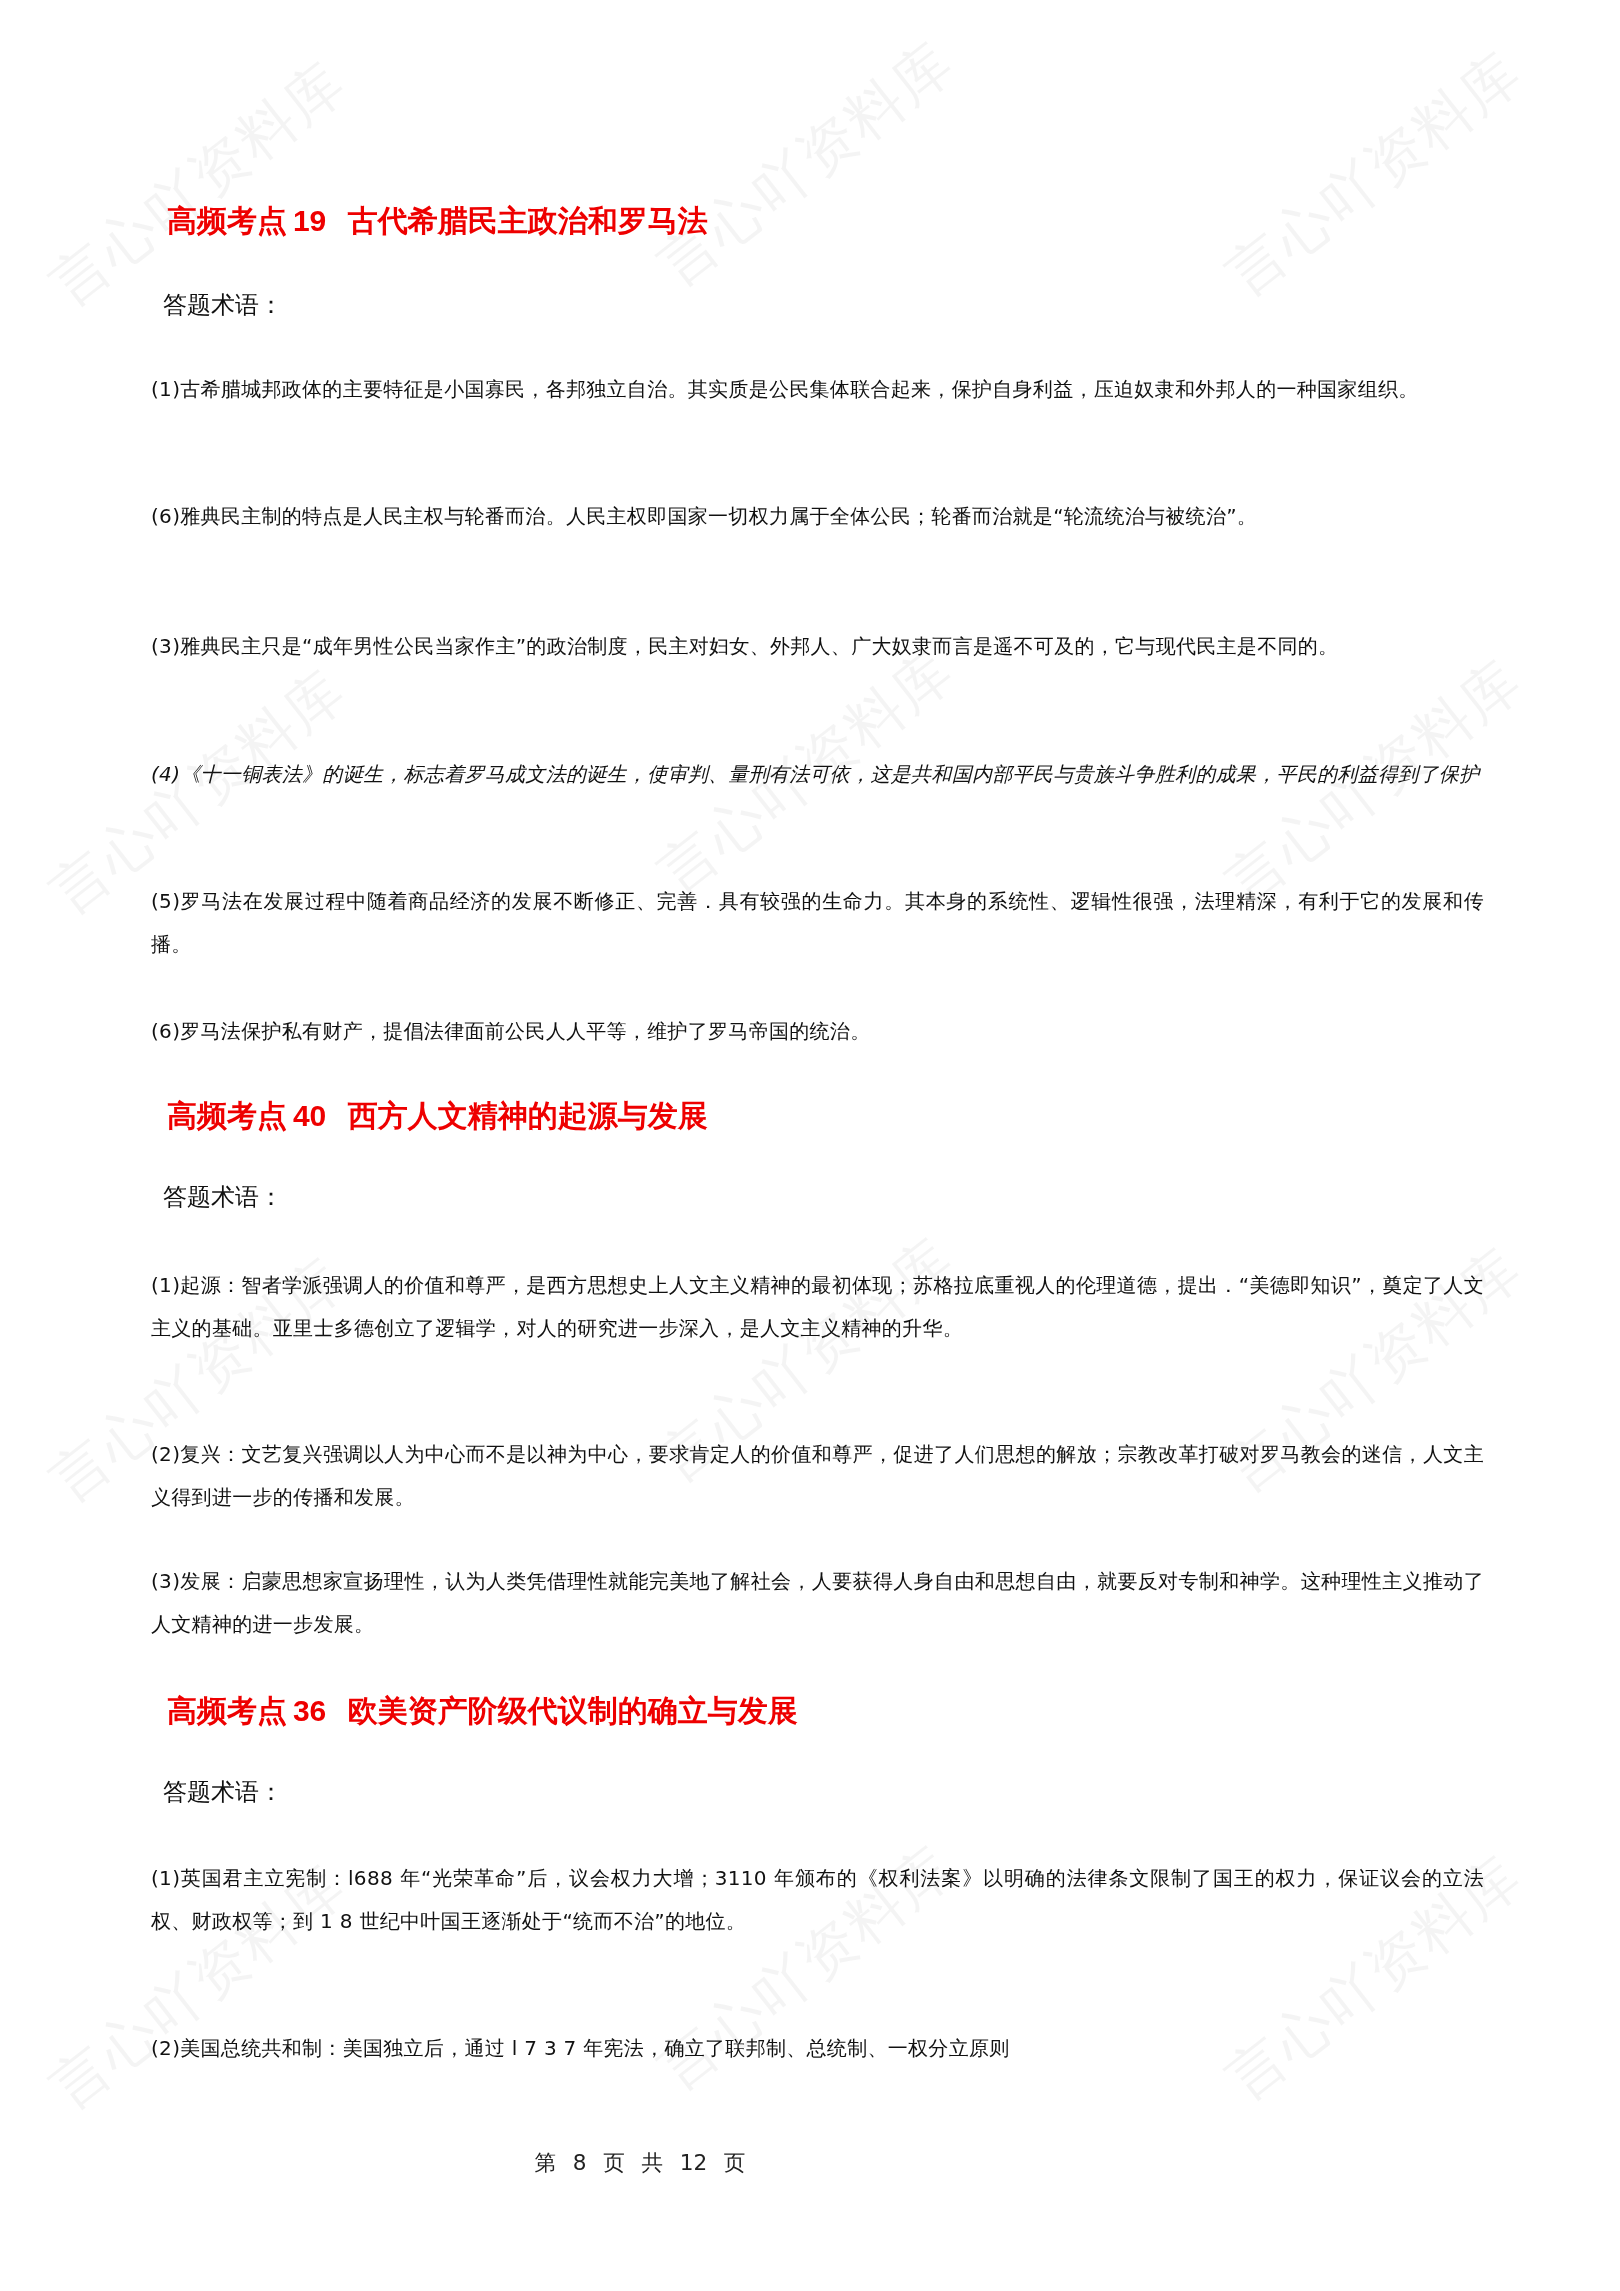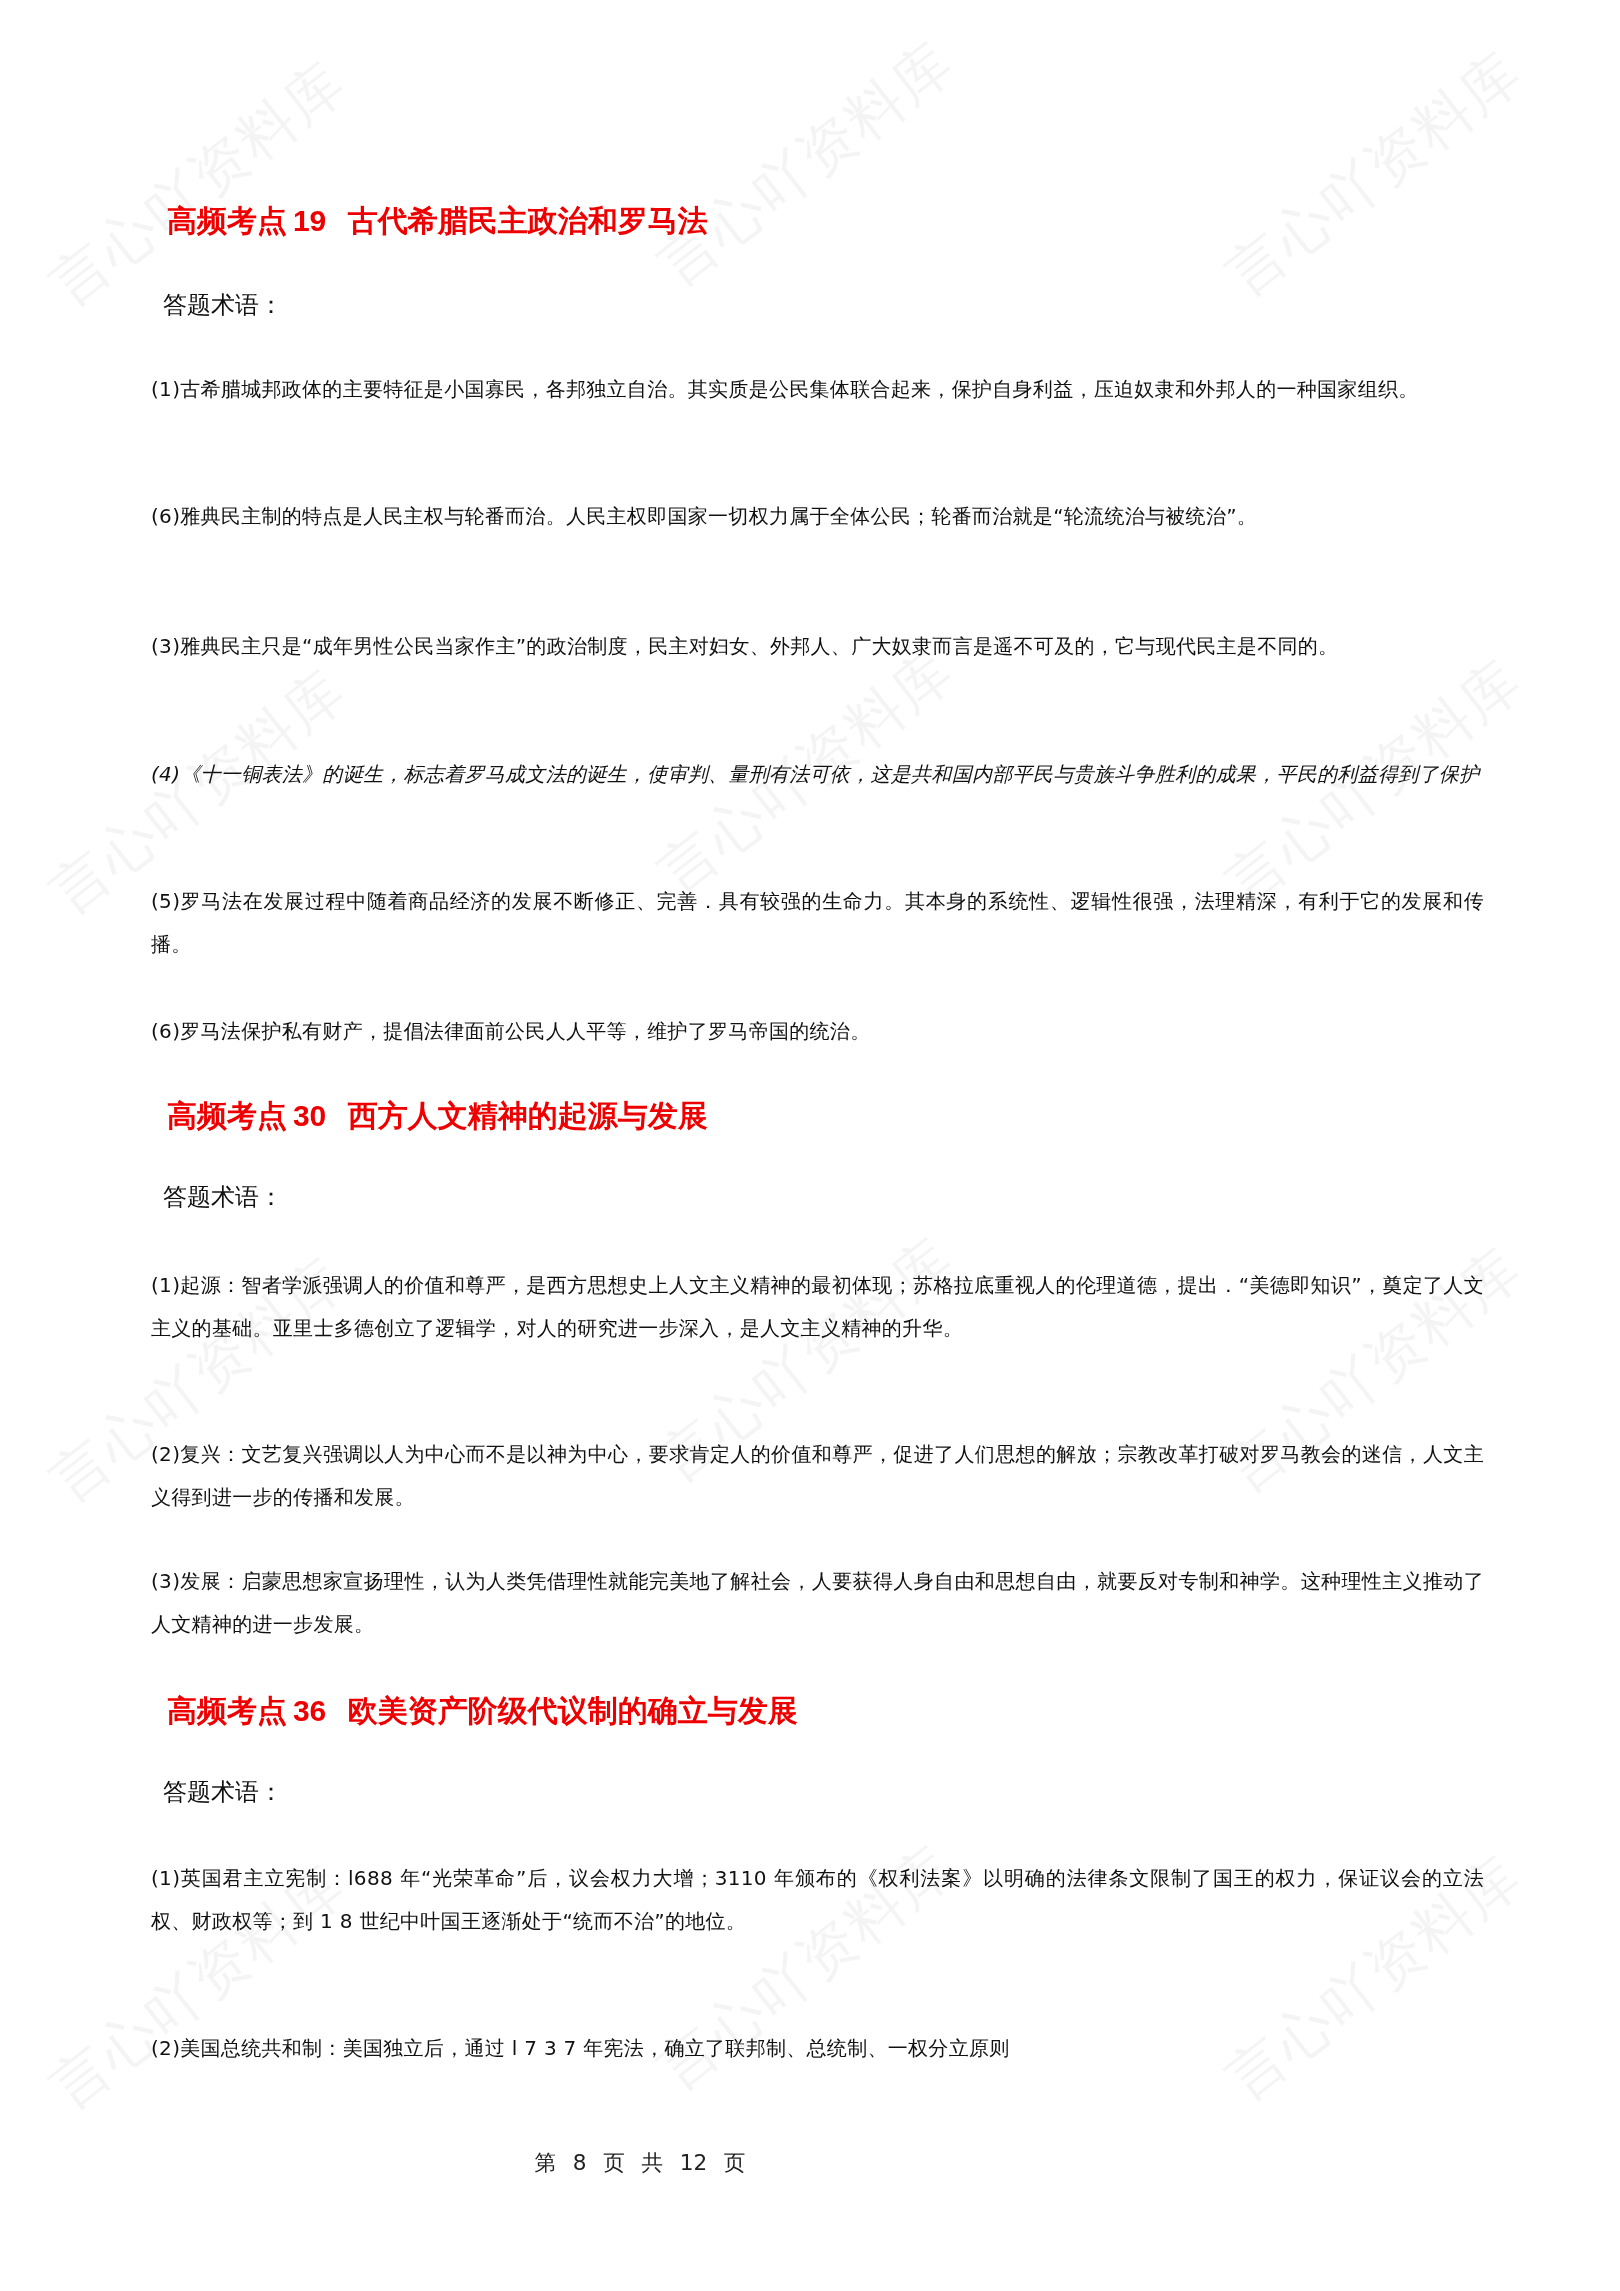--- a/index.html
+++ b/index.html
@@ -85,21 +85,21 @@
   </div>
   <div class="label" style="top:289px;">答题术语：</div>
   <div class="para" style="top:368px;">(1)古希腊城邦政体的主要特征是小国寡民，各邦独立自治。其实质是公民集体联合起来，保护自身利益，压迫奴隶和外邦人的一种国家组织。</div>
   <div class="para" style="top:495px;">(6)雅典民主制的特点是人民主权与轮番而治。人民主权即国家一切权力属于全体公民；轮番而治就是“轮流统治与被统治”。</div>
   <div class="para" style="top:625px;">(3)雅典民主只是“成年男性公民当家作主”的政治制度，民主对妇女、外邦人、广大奴隶而言是遥不可及的，它与现代民主是不同的。</div>
   <div class="para" style="top:753px;font-style:italic;">(4)《十一铜表法》的诞生，标志着罗马成文法的诞生，使审判、量刑有法可依，这是共和国内部平民与贵族斗争胜利的成果，平民的利益得到了保护</div>
   <div class="para" style="top:880px;">(5)罗马法在发展过程中随着商品经济的发展不断修正、完善．具有较强的生命力。其本身的系统性、逻辑性很强，法理精深，有利于它的发展和传播。</div>
   <div class="para" style="top:1010px;">(6)罗马法保护私有财产，提倡法律面前公民人人平等，维护了罗马帝国的统治。</div>
 
   <div class="heading" style="top:1096px;">
-    <span>高频考点</span><span class="num">30</span><span>西方人文精神的起源与发展</span>
+    <span>高频考点</span><span class="num">40</span><span>西方人文精神的起源与发展</span>
   </div>
   <div class="label" style="top:1181px;">答题术语：</div>
   <div class="para" style="top:1264px;">(1)起源：智者学派强调人的价值和尊严，是西方思想史上人文主义精神的最初体现；苏格拉底重视人的伦理道德，提出．“美德即知识”，奠定了人文主义的基础。亚里士多德创立了逻辑学，对人的研究进一步深入，是人文主义精神的升华。</div>
   <div class="para" style="top:1433px;">(2)复兴：文艺复兴强调以人为中心而不是以神为中心，要求肯定人的价值和尊严，促进了人们思想的解放；宗教改革打破对罗马教会的迷信，人文主义得到进一步的传播和发展。</div>
   <div class="para" style="top:1560px;">(3)发展：启蒙思想家宣扬理性，认为人类凭借理性就能完美地了解社会，人要获得人身自由和思想自由，就要反对专制和神学。这种理性主义推动了人文精神的进一步发展。</div>
 
   <div class="heading" style="top:1691px;">
     <span>高频考点</span><span class="num">36</span><span>欧美资产阶级代议制的确立与发展</span>
   </div>
   <div class="label" style="top:1776px;">答题术语：</div>

